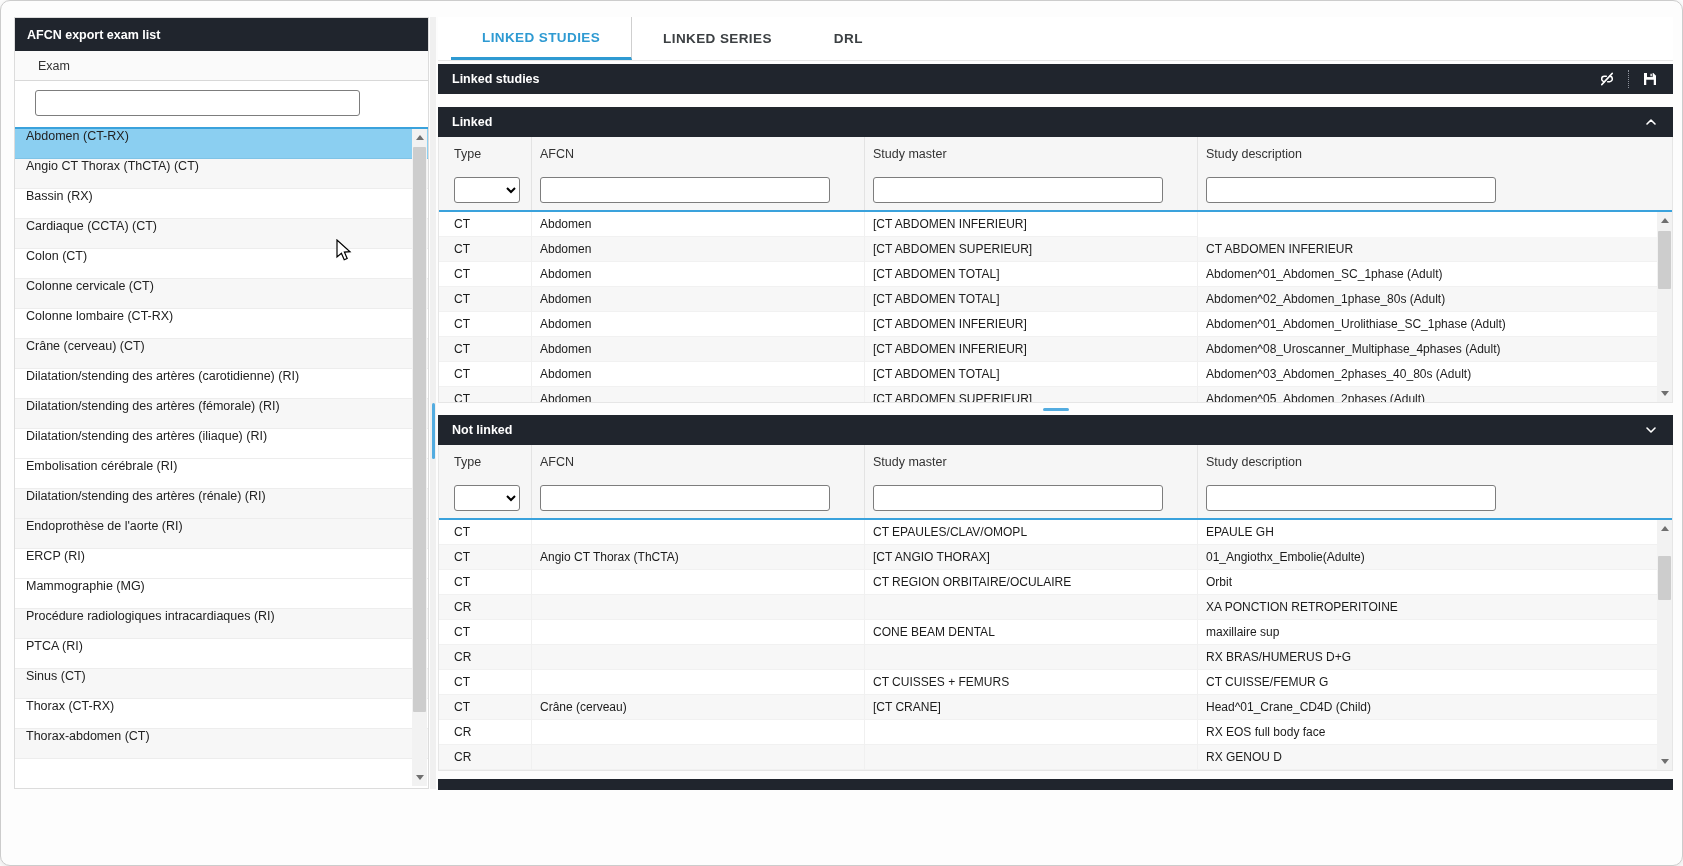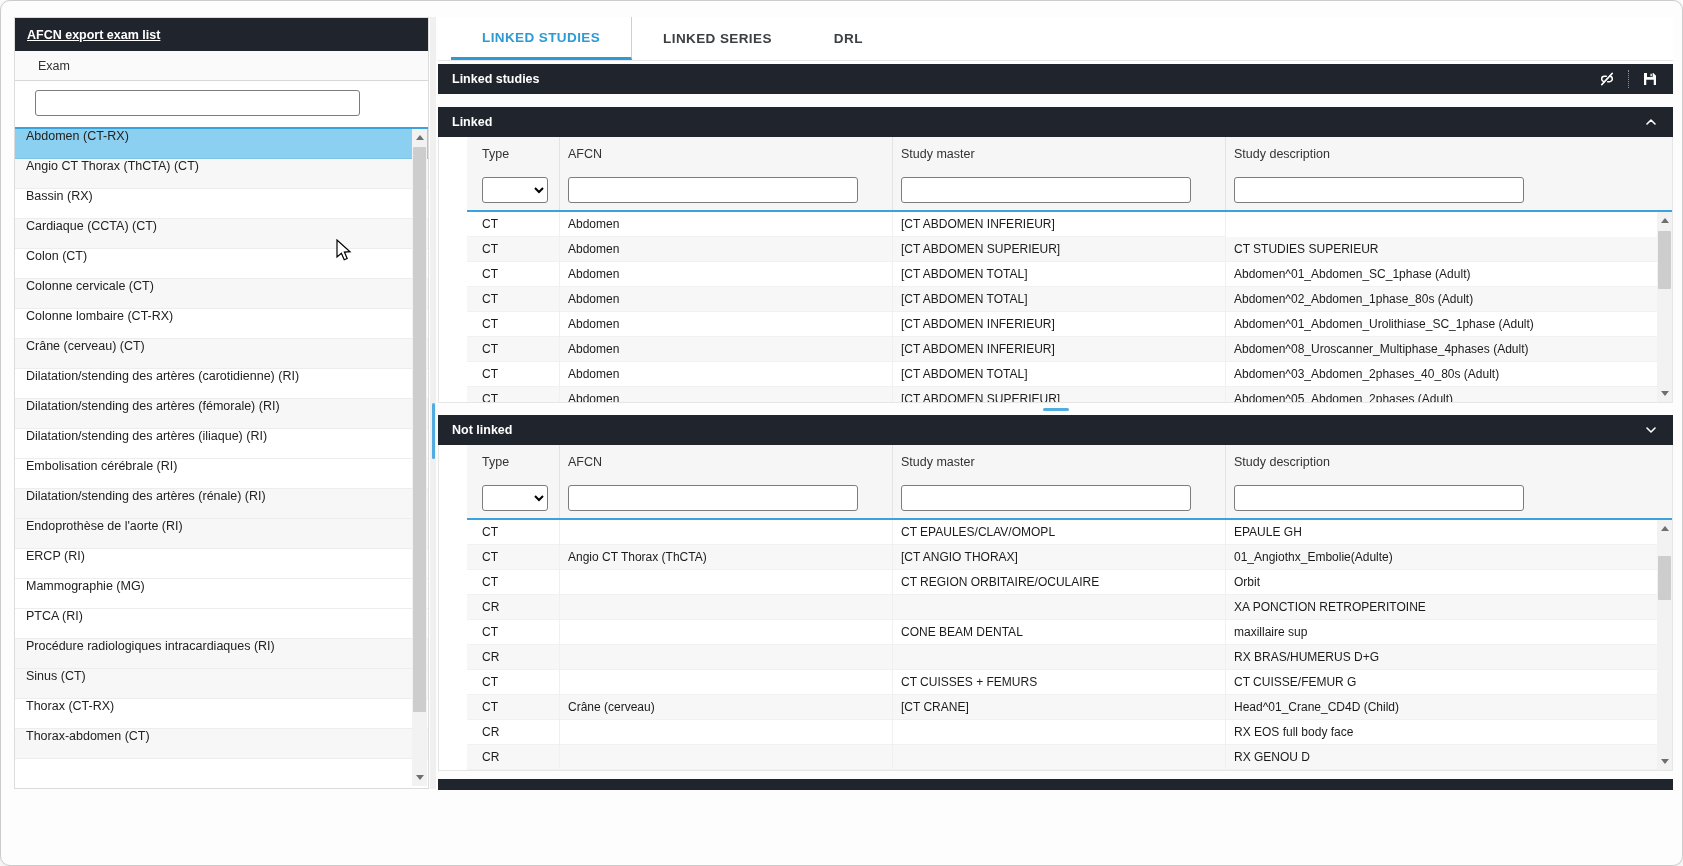--- a/index.html
+++ b/index.html
@@ -5,21 +5,21 @@
   * { box-sizing: border-box; margin: 0; padding: 0; }
   body { background:#ffffff; font-family:"Liberation Sans", sans-serif; }
   .window { position:relative; width:1683px; height:866px; background:#fdfdfd;
             border:1px solid #cccccc; border-radius:10px; overflow:hidden;
             box-shadow:0 2px 10px rgba(0,0,0,.12); }
 
   
   .left-panel { position:absolute; left:13px; top:16px; width:415px; height:772px;
                 background:#fff; border:1px solid #dcdcdc; }
   .lp-header { height:33px; background:#20252d; color:#fff; font-size:12.5px; font-weight:bold;
-               display:flex; align-items:center; padding:0 12px;text-decoration:underline; }
+               display:flex; align-items:center; padding:0 12px; }
   .lp-exam-row { height:30px; display:flex; align-items:center; padding:0 23px;
                  background:#fafafa; border-bottom:1px solid #d8d8d8; color:#333; font-size:12.5px; cursor:pointer; }
   .lp-search-row { height:44px; display:flex; align-items:center; padding-left:20px; background:#fff; }
   .lp-search { width:325px; height:26px; border:1px solid #7d7d7d; border-radius:3px; font-size:12px; padding:0 6px; }
   .lp-list { position:absolute; top:109px; left:0; right:0; bottom:1px;
              border-top:2px solid #3aa2dc; overflow:hidden; }
   .lp-item { height:30px; display:flex; align-items:flex-start; padding:0 26px 0 11px;
              font-size:12.5px; color:#222; border-bottom:1px solid #ededed; background:#fff; cursor:pointer; }
   .lp-item.alt { background:#f7f7f7; }
   .lp-item.selected { background:#8bcff1; border-bottom:1px solid #7fc3e6; }
@@ -49,21 +49,21 @@
   .toolbar-title { color:#fff; font-size:12.5px; font-weight:bold; }
   .toolbar-icons { margin-left:auto; display:flex; align-items:center; gap:12px; }
   .tool-icon { width:18px; height:18px; cursor:pointer; display:block; }
   .dotted-sep { width:0; height:18px; border-left:1px dotted #8d929b; }
 
   .sec-header { height:30px; background:#20252d; color:#fff; display:flex; align-items:center;
                 padding:0 14px; font-size:12.5px; font-weight:bold; cursor:pointer;text-align:center; }
   .sec-header.linked { margin-top:13px; }
   .sec-chevron { margin-left:auto; width:16px; height:16px; cursor:pointer; }
 
-  .grid-wrap { position:relative; background:#fff; border:1px solid #e6e6e6; border-top:none;padding-left:28px; }
+  .grid-wrap { position:relative; background:#fff; border:1px solid #e6e6e6; border-top:none; }
   .trow { display:flex; }
   .c1 { width:93px; } .c2 { width:333px; } .c3 { width:333px; } .c4 { flex:1; }
   .tcell { display:flex; align-items:center; overflow:hidden; white-space:nowrap; }
   .thead .tcell { height:33px; background:#f6f6f6; font-size:12.5px; color:#333;
                   padding-left:8px; border-right:1px solid #e3e3e3; cursor:pointer; }
   .thead .c1 { padding-left:15px; } .thead .c4 { border-right:none; }
   .tfilter .tcell { height:40px; background:#f6f6f6; border-right:1px solid #e3e3e3; padding-left:8px; }
   .tfilter .c1 { padding-left:15px; } .tfilter .c4 { border-right:none; }
   .tfilter { border-bottom:2px solid #3aa2dc; }
   .f-select { width:66px; height:26px; border:1px solid #7d7d7d; border-radius:3px; background:#fff; font-size:12px; }
@@ -156,26 +156,26 @@
 
         <div class="lp-item">
           <span>ERCP (RI)</span>
         </div>
 
 
         <div class="lp-item">
           <span>Mammographie (MG)</span>
         </div>
 
+        <div class="lp-item alt">
+          <span>Procédure radiologiques intracardiaques (RI)</span>
+        </div>
+
         <div class="lp-item">
           <span>PTCA (RI)</span>
-        </div>
-
-        <div class="lp-item alt">
-          <span>Procédure radiologiques intracardiaques (RI)</span>
         </div>
 
         <div class="lp-item alt">
           <span>Sinus (CT)</span>
         </div>
 
         <div class="lp-item">
           <span>Thorax (CT-RX)</span>
         </div>
 
@@ -265,21 +265,21 @@
           <div class="trow drow">
             <div class="tcell c1">CT</div>
             <div class="tcell c2">Abdomen</div>
             <div class="tcell c3">[CT ABDOMEN INFERIEUR]</div>
           </div>
 
           <div class="trow drow alt">
             <div class="tcell c1">CT</div>
             <div class="tcell c2">Abdomen</div>
             <div class="tcell c3">[CT ABDOMEN SUPERIEUR]</div>
-            <div class="tcell c4">CT STUDIES SUPERIEUR</div>
+            <div class="tcell c4">CT ABDOMEN INFERIEUR</div>
           </div>
 
           <div class="trow drow">
             <div class="tcell c1">CT</div>
             <div class="tcell c2">Abdomen</div>
             <div class="tcell c3">[CT ABDOMEN TOTAL]</div>
             <div class="tcell c4">Abdomen^01_Abdomen_SC_1phase (Adult)</div>
           </div>
 
           <div class="trow drow alt">

